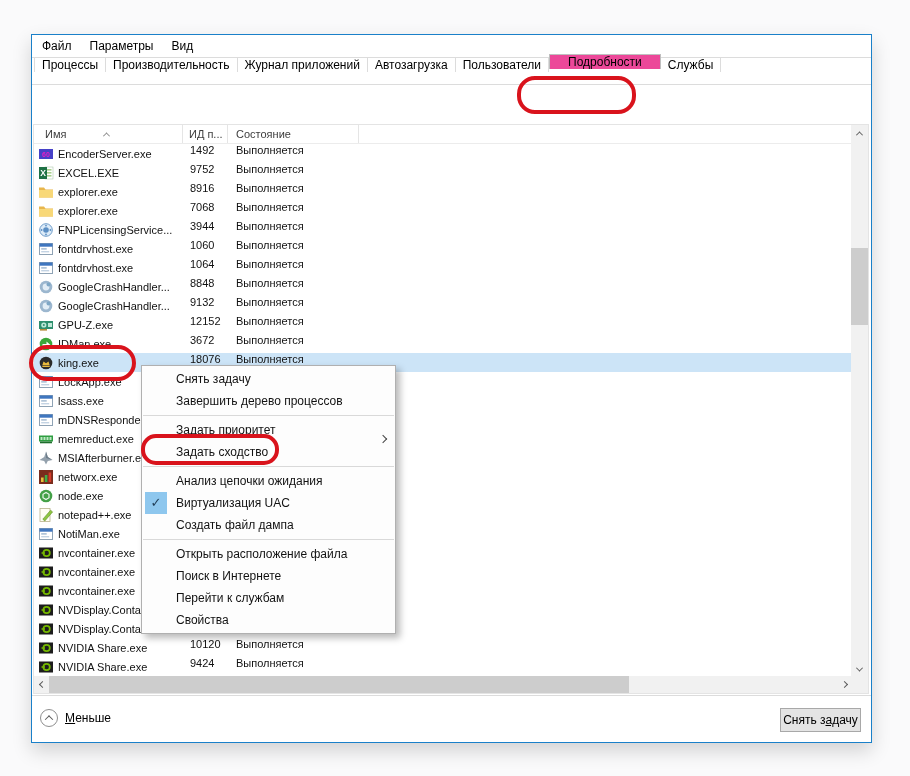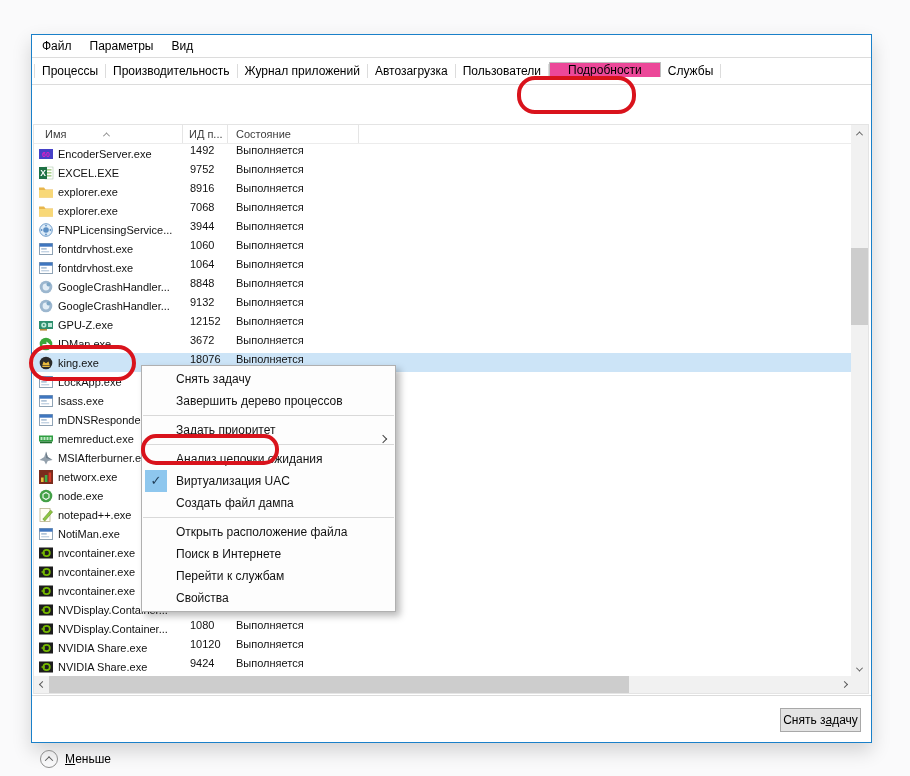--- a/index.html
+++ b/index.html
@@ -27,21 +27,21 @@
   .win-btn { width:45px; height:100%; display:flex; align-items:center; justify-content:center; color:#fff; font-size:14px; }
   .min-bar { width:11px; height:1px; background:#fff; display:inline-block; }
   .max-box { width:9px; height:9px; border:1px solid #fff; display:inline-block; }
 
   
   .menubar { height:22px; display:flex; align-items:center; padding-left:1px; font-size:12px; color:#000; background:#fff; }
   .menubar .mi { padding:12px 9px; }
 
   
   .tabstrip {
-    height:28px; display:flex; align-items:center;
+    height:28px; display:flex; align-items:flex-start;
     border-top:1px solid #dcdcdc; border-bottom:1px solid #dcdcdc;
     background:#fff; padding-left:2px; position:relative;
   }
   .tab {
     font-size:12px; color:#000; display:flex; align-items:center;
     padding:0 7px; border-right:1px solid #dcdcdc; white-space:nowrap;
   }
   .tab:first-child { border-left:1px solid #dcdcdc; }
   .tab.active {
     background:#ec4899; border:1px solid #bfbfbf; border-bottom:none;
@@ -79,21 +79,21 @@
   .sb-corner { position:absolute; right:0; bottom:0; width:17px; height:17px; background:#f1f1f1; }
 
   .chev { display:inline-block; width:6px; height:6px; border-left:1.5px solid #5a5a5a; border-top:1.5px solid #5a5a5a; }
   .chev.up    { transform:rotate(45deg) translate(1px,1px); }
   .chev.down  { transform:rotate(225deg) translate(1px,1px); }
   .chev.left  { transform:rotate(-45deg); }
   .chev.right { transform:rotate(135deg); }
 
   
   .footer { position:absolute; left:0; bottom:0; width:100%; height:47px; border-top:1px solid #dcdcdc; background:#fff; }
-  .fewer { position:absolute; left:8px; top:13px; display:flex; align-items:center; font-size:12px; color:#000;margin-top:41px; }
+  .fewer { position:absolute; left:8px; top:13px; display:flex; align-items:center; font-size:12px; color:#000; }
   .circle-chev { width:18px; height:18px; border:1px solid #8f8f8f; border-radius:50%; display:flex; align-items:center; justify-content:center; margin-right:7px; }
   .end-task-btn {
     position:absolute; right:10px; top:12px; width:81px; height:24px;
     background:#e4e4e4; border:1px solid #a8a8a8; font-size:12px; color:#000;
     display:flex; align-items:center; justify-content:center;
     font-family:"Liberation Sans","DejaVu Sans",sans-serif;
   }
   u { text-decoration:underline; }
 
   
@@ -588,20 +588,21 @@
         <span><span>Снять з</span><u>ад</u><span>ачу</span></span>
       </button>
     </div>
   </div>
 
   <div class="ctx-menu">
       <div class="ctx-item">Снять задачу</div>
       <div class="ctx-item">Завершить дерево процессов</div>
       <div class="ctx-sep"></div>
       <div class="ctx-item">Задать приоритет<span class="ctx-sub"><span class="chev right"></span></span></div>
+      <div class="ctx-item">Задать сходство</div>
       <div class="ctx-sep"></div>
       <div class="ctx-item">Анализ цепочки ожидания</div>
       <div class="ctx-item">Виртуализация UAC<span class="ctx-check">✓</span></div>
       <div class="ctx-item">Создать файл дампа</div>
       <div class="ctx-sep"></div>
       <div class="ctx-item">Открыть расположение файла</div>
       <div class="ctx-item">Поиск в Интернете</div>
       <div class="ctx-item">Перейти к службам</div>
       <div class="ctx-item">Свойства</div>
     </div>

